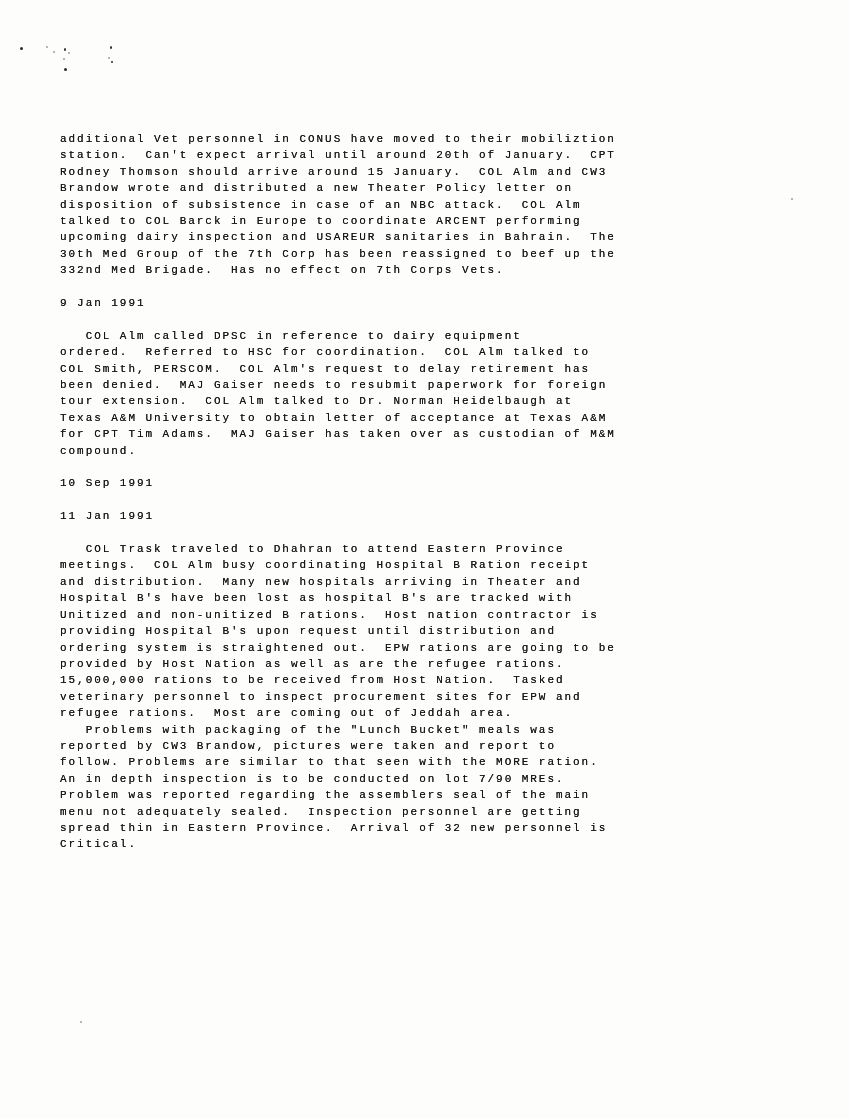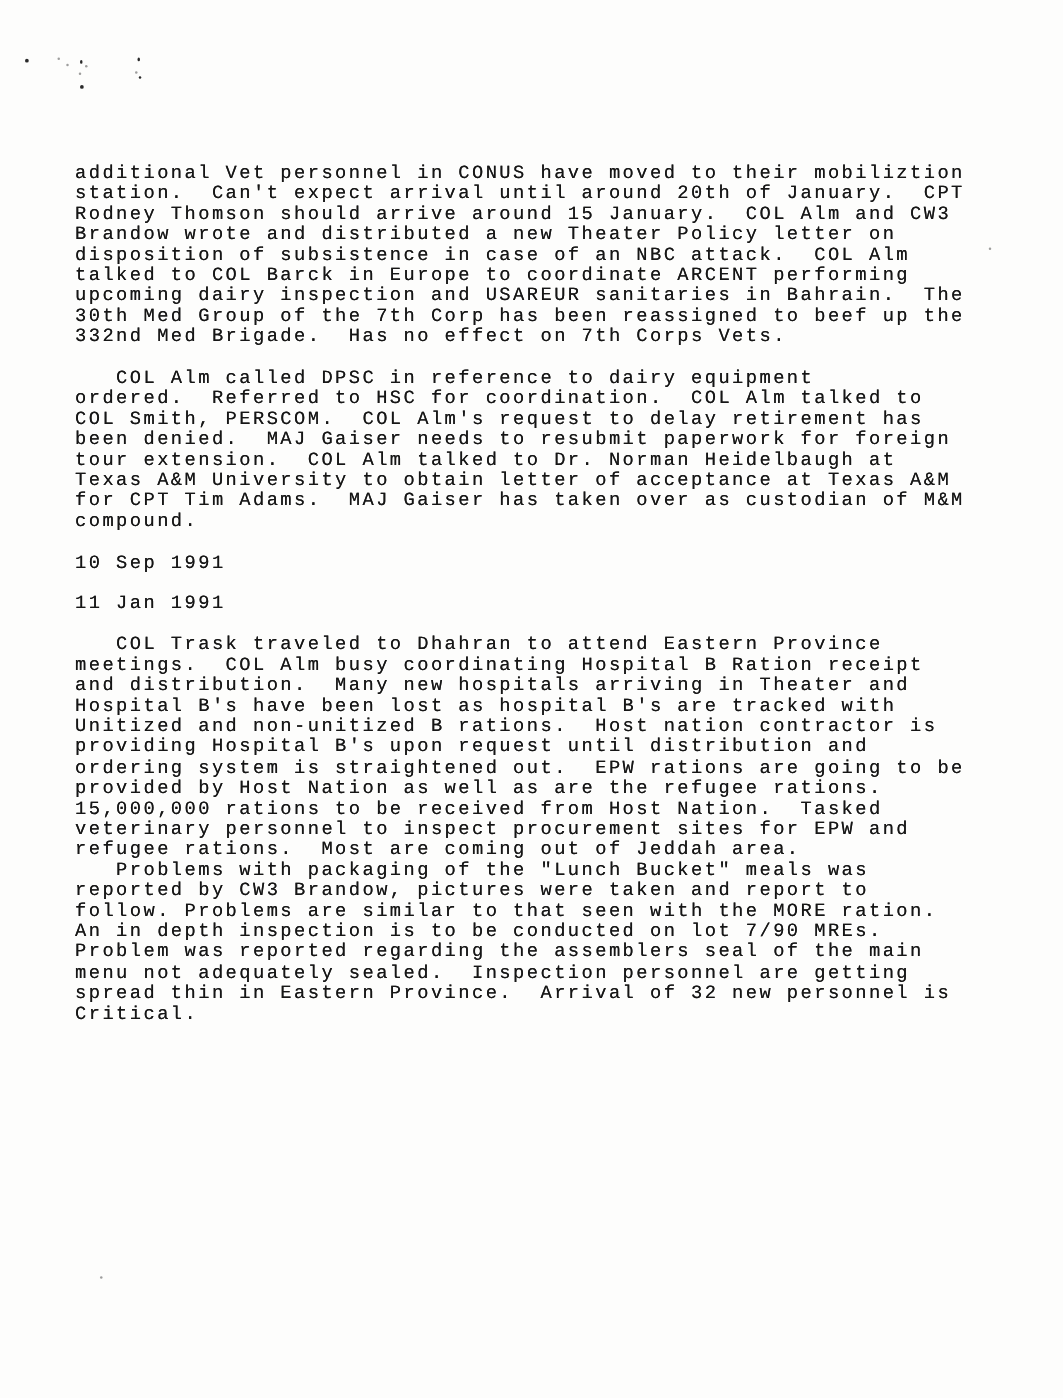--- a/index.html
+++ b/index.html
@@ -22,21 +22,21 @@
     inset: 0;
   }
   .content {
     position: absolute;
     left: 60px;
     top: 131px;
     width: 745px;
   }
   .block {
     font-family: "Liberation Mono", "DejaVu Sans Mono", monospace;
-    font-size: 15px;
+    font-size: 11px;
     line-height: 16.4px;
     letter-spacing: 1.95px;
     color: var(--ink);
     text-shadow: 0 0 0.5px rgba(22,22,22,0.85);
     white-space: pre;
     margin: 0 0 16.4px 0;
   }
   .block:last-child { margin-bottom: 0; }
   .speckle {
     position: absolute;
@@ -66,20 +66,21 @@
   <div class="content">
     <div class="block">additional Vet personnel in CONUS have moved to their mobiliztion
 station.  Can't expect arrival until around 20th of January.  CPT
 Rodney Thomson should arrive around 15 January.  COL Alm and CW3
 Brandow wrote and distributed a new Theater Policy letter on
 disposition of subsistence in case of an NBC attack.  COL Alm
 talked to COL Barck in Europe to coordinate ARCENT performing
 upcoming dairy inspection and USAREUR sanitaries in Bahrain.  The
 30th Med Group of the 7th Corp has been reassigned to beef up the
 332nd Med Brigade.  Has no effect on 7th Corps Vets.</div>
+    <div class="block">9 Jan 1991</div>
     <div class="block">   COL Alm called DPSC in reference to dairy equipment
 ordered.  Referred to HSC for coordination.  COL Alm talked to
 COL Smith, PERSCOM.  COL Alm's request to delay retirement has
 been denied.  MAJ Gaiser needs to resubmit paperwork for foreign
 tour extension.  COL Alm talked to Dr. Norman Heidelbaugh at
 Texas A&amp;M University to obtain letter of acceptance at Texas A&amp;M
 for CPT Tim Adams.  MAJ Gaiser has taken over as custodian of M&amp;M
 compound.</div>
     <div class="block">10 Sep 1991</div>
     <div class="block">11 Jan 1991</div>

